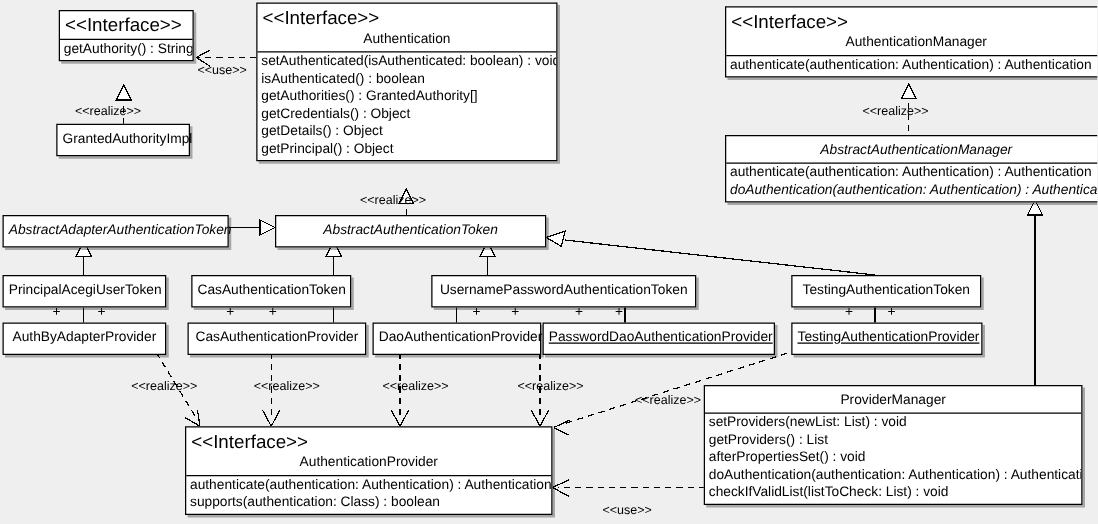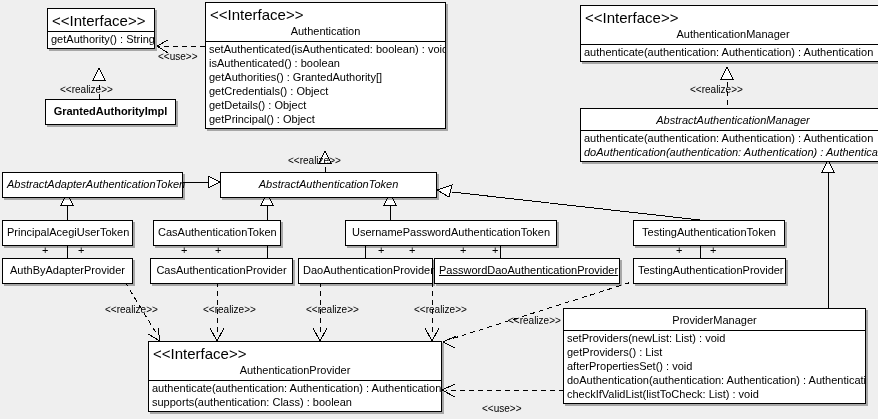--- a/index.html
+++ b/index.html
@@ -157,21 +157,21 @@
 
   <div class="cls" style="left:47px; top:8px; width:108px;">
     <div class="hdr">
       <span class="stereo">&lt;&lt;Interface&gt;&gt;</span>
     </div>
     <div class="members">
       <span class="m">getAuthority() : String</span>
     </div>
   </div>
 
-  <div class="cls simple" style="left:45px; top:99px; width:131px;font-weight:bold;">
+  <div class="cls simple" style="left:45px; top:99px; width:107px;">
     <div class="hdr">
       <span class="cname">GrantedAuthorityImpl</span>
     </div>
   </div>
 
   <div class="cls" style="left:205px; top:2px; width:241px;">
     <div class="hdr">
       <span class="stereo">&lt;&lt;Interface&gt;&gt;</span>
       <span class="cname">Authentication</span>
     </div>
@@ -258,21 +258,21 @@
       <span class="cname">DaoAuthenticationProvider</span>
     </div>
   </div>
 
   <div class="cls simple" style="left:434px; top:258px; width:186px;text-decoration:underline;">
     <div class="hdr">
       <span class="cname">PasswordDaoAuthenticationProvider</span>
     </div>
   </div>
 
-  <div class="cls simple" style="left:633px; top:258px; width:153px;">
+  <div class="cls simple" style="left:633px; top:258px; width:153px;text-decoration:underline;">
     <div class="hdr">
       <span class="cname">TestingAuthenticationProvider</span>
     </div>
   </div>
 
   <div class="cls" style="left:148px; top:341px; width:294px;">
     <div class="hdr">
       <span class="stereo">&lt;&lt;Interface&gt;&gt;</span>
       <span class="cname">AuthenticationProvider</span>
     </div>

